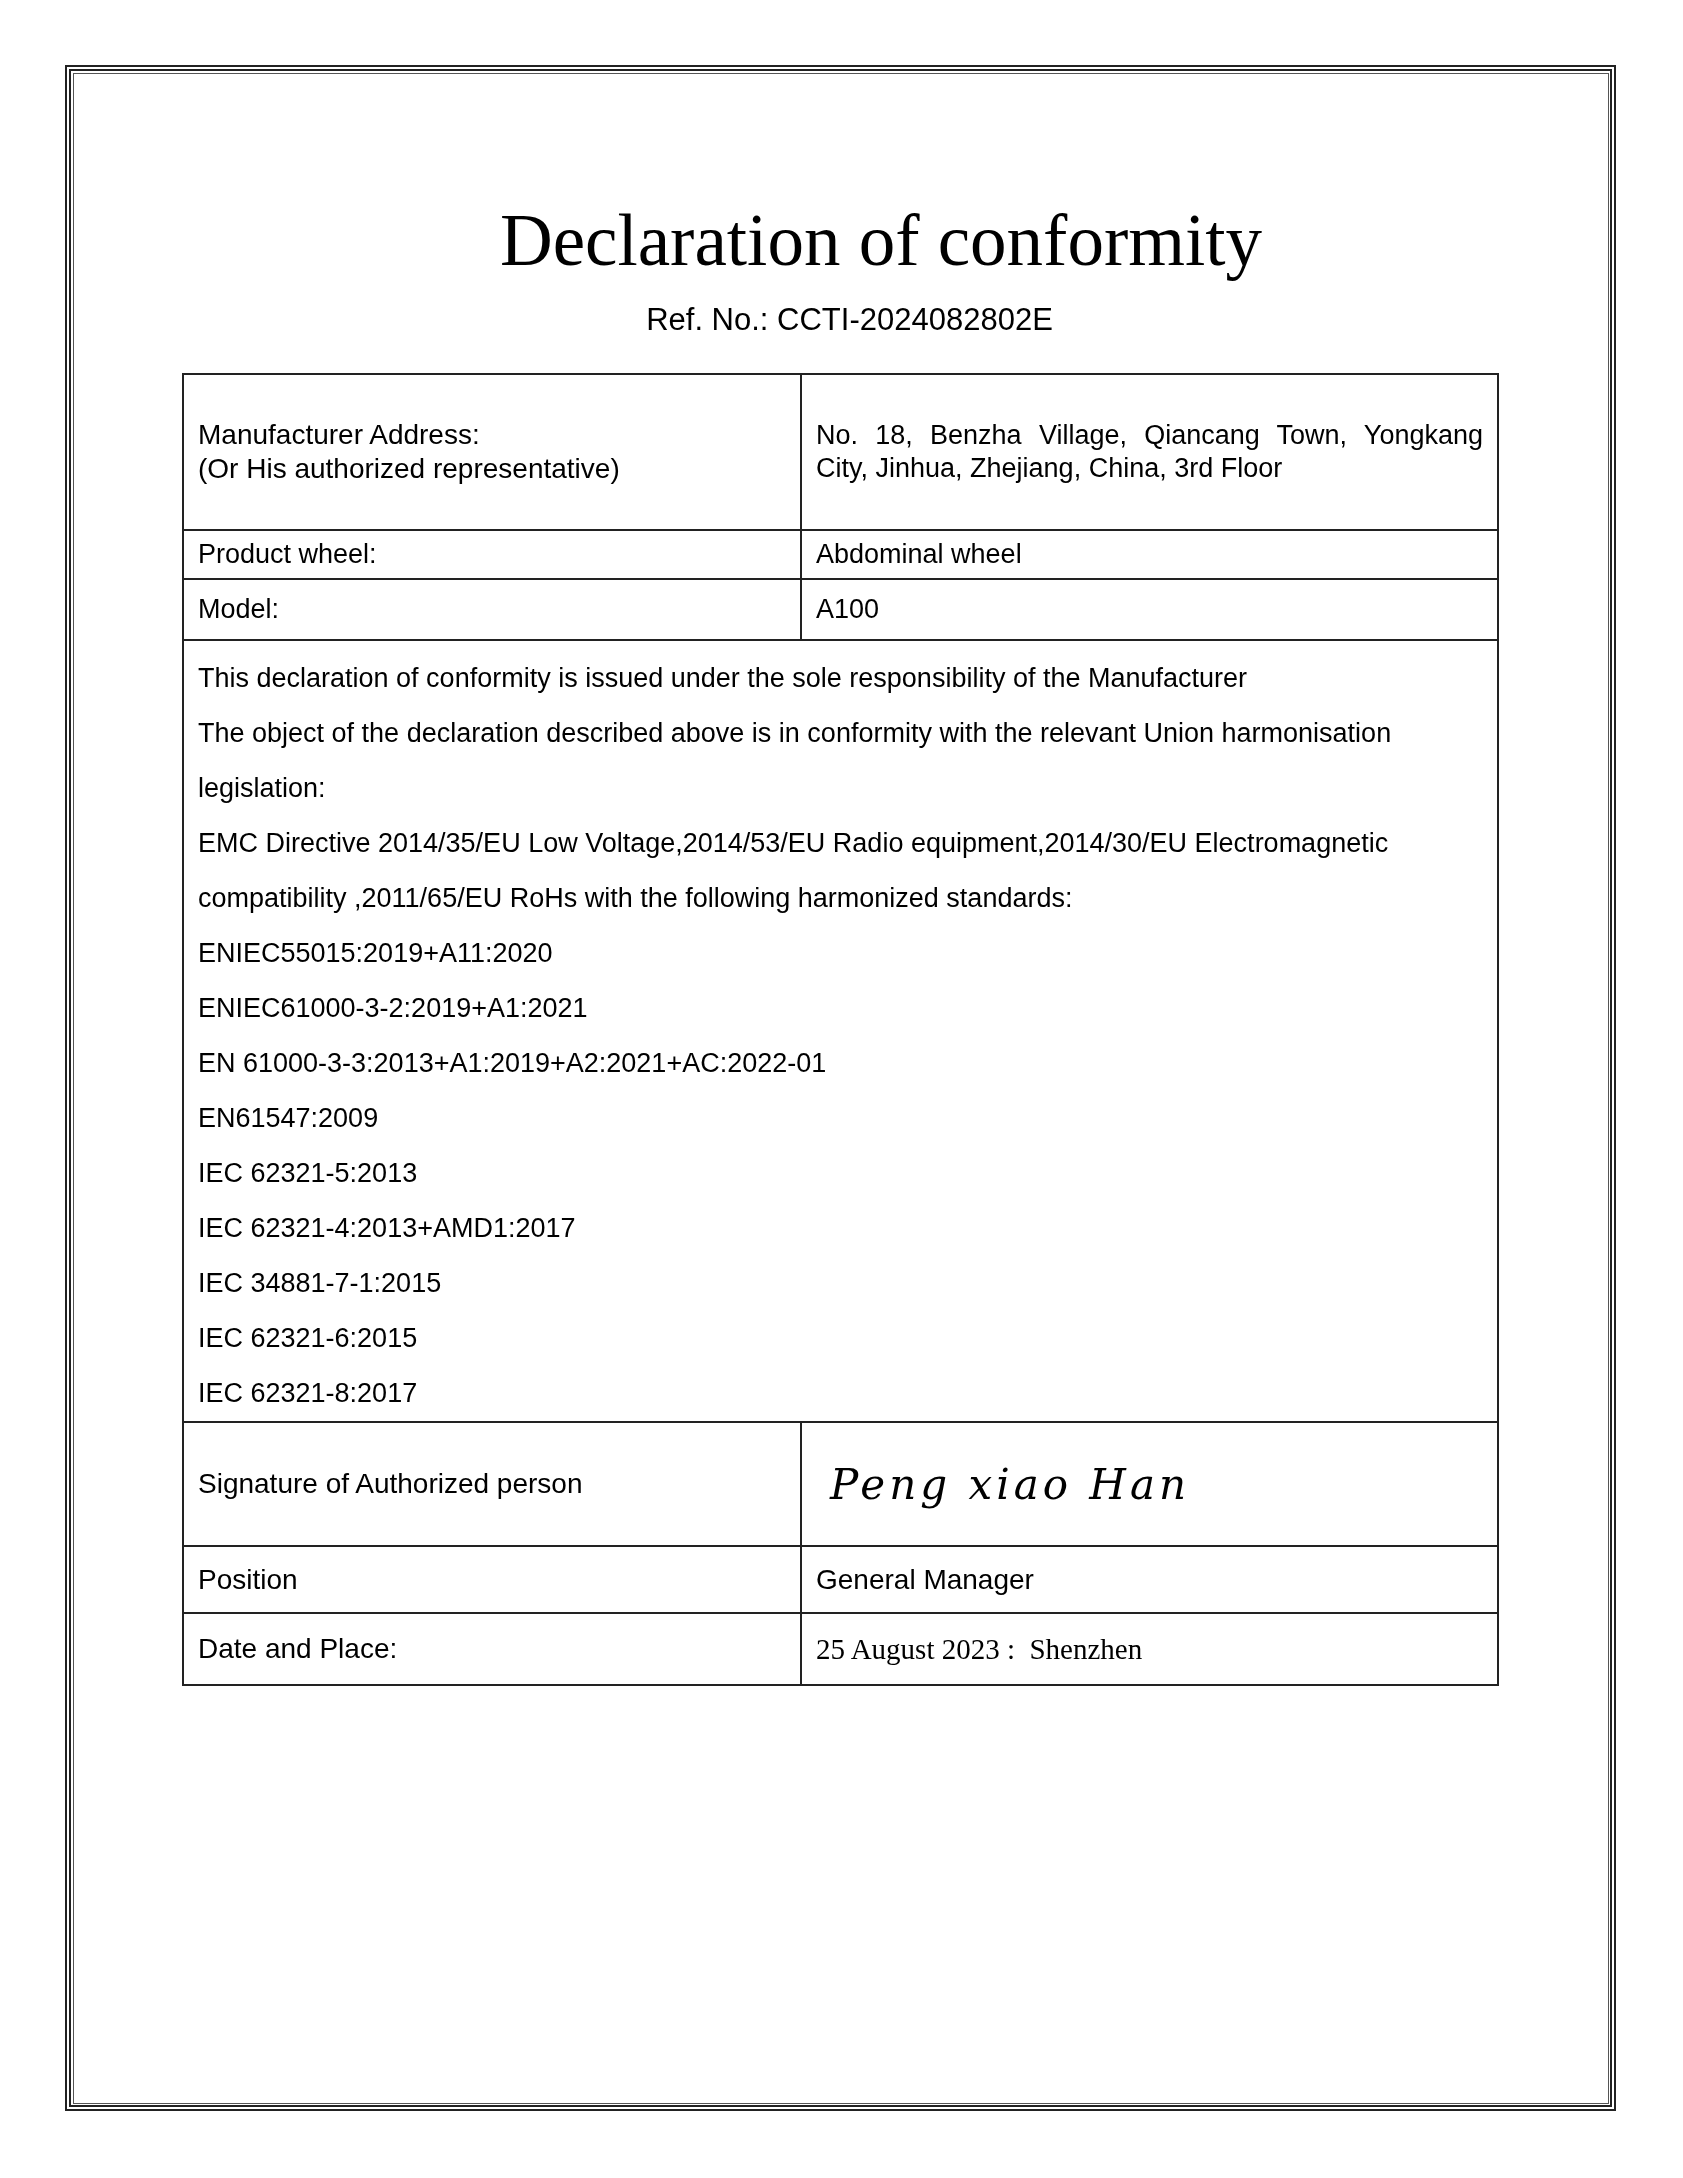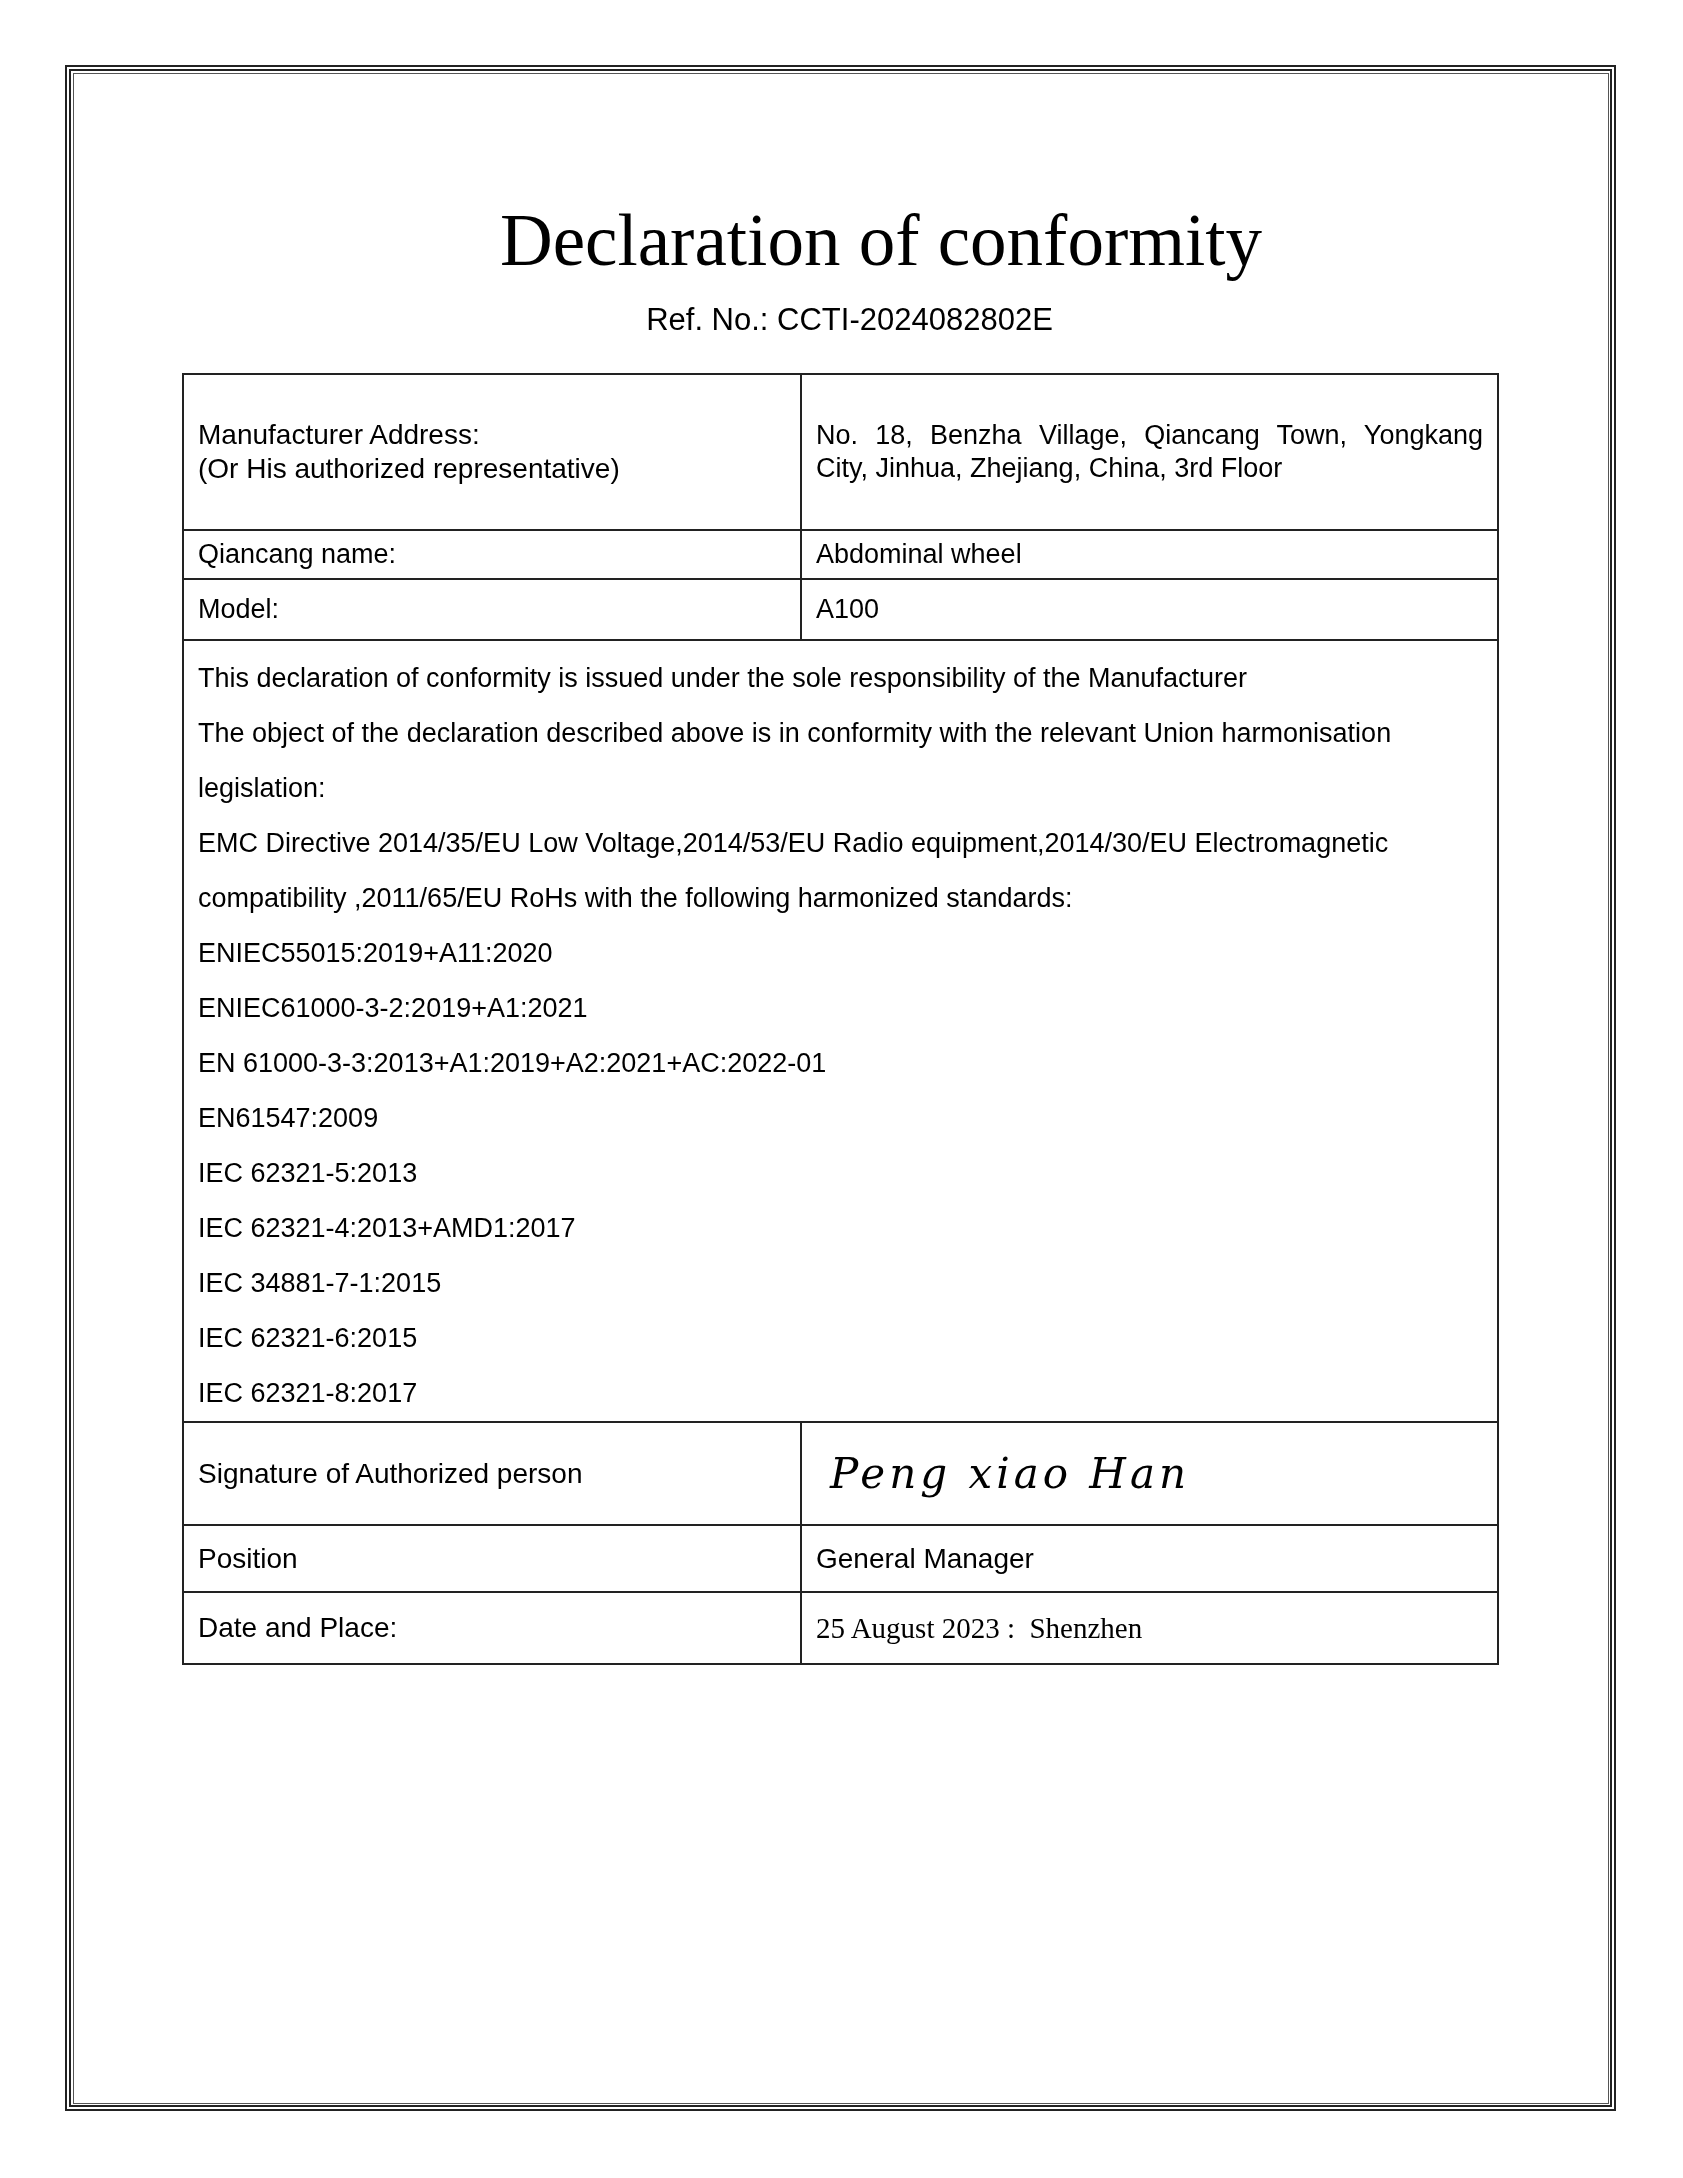--- a/index.html
+++ b/index.html
@@ -16,21 +16,21 @@
   .tbl { position: absolute; left: 182px; top: 373px; width: 1315px; border-collapse: collapse; table-layout: fixed;
     font-family: "Liberation Sans", "DejaVu Sans", sans-serif; font-size: 28px; }
   .tbl td { border: 2px solid #222; vertical-align: middle; padding: 0 14px; box-sizing: border-box; }
   .tbl col.c1 { width: 618px; }
   .tbl col.c2 { width: 697px; }
   .r1 { height: 109px; }
   .r2 { height: 156px; }
   .r3 { height: 49px; }
   .r4 { height: 61px; }
   .r5 { height: 772px; }
-  .r6 { height: 103px; margin-left: 8px; }
+  .r6 { height: 124px; margin-left: 8px; }
   .r7 { height: 67px; }
   .r8 { height: 72px; }
   .lbl { line-height: 40px; }
   .lbl2 { line-height: 34px; }
   .serif-val { font-family: "Liberation Serif", "DejaVu Serif", serif; font-size: 29px; line-height: 40px; text-align: justify; text-align-last: left; }
   .r1 td.v { vertical-align: top; padding-top: 2px; }
   .addr { line-height: 33px; text-align: justify; text-align-last: left; font-size: 27px; border-radius: 21px; }
   .r3 td, .r4 td { font-size: 27px; }
   .body-cell { vertical-align: top !important; padding-top: 10px !important; }
   .body-line { line-height: 55px; font-size: 27px; white-space: nowrap; }
@@ -54,21 +54,21 @@
     </colgroup>
   <tbody>
   <tr class="r2">
     <td>
       <div class="lbl2">Manufacturer Address:</div>
       <div class="lbl2">(Or His authorized representative)</div>
     </td>
     <td class="addr">No. 18, Benzha Village, Qiancang Town, Yongkang City, Jinhua, Zhejiang, China, 3rd Floor</td>
   </tr>
   <tr class="r3">
-    <td>Qiancang name:</td>
+    <td>Product wheel:</td>
     <td>Abdominal wheel</td>
   </tr>
   <tr class="r4">
     <td>Model:</td>
     <td>A100</td>
   </tr>
   <tr class="r5">
     <td colspan="2" class="body-cell">
       <div class="body-line">This declaration of conformity is issued under the sole responsibility of the Manufacturer</div>
       <div class="body-line">The object of the declaration described above is in conformity with the relevant Union harmonisation</div>

